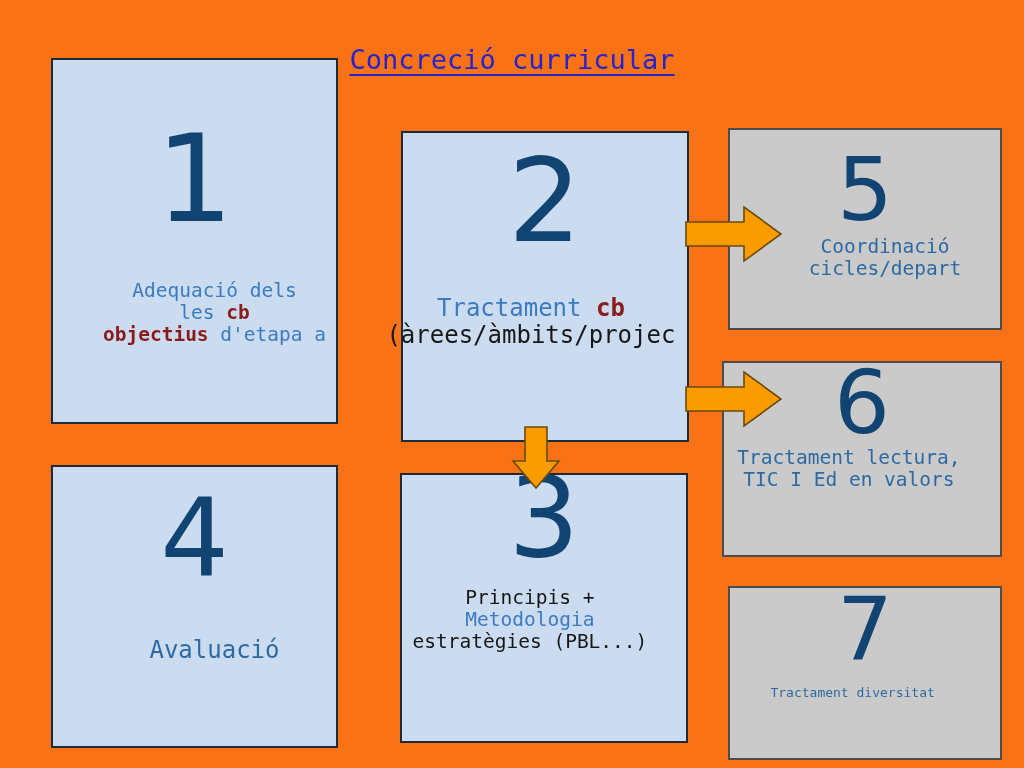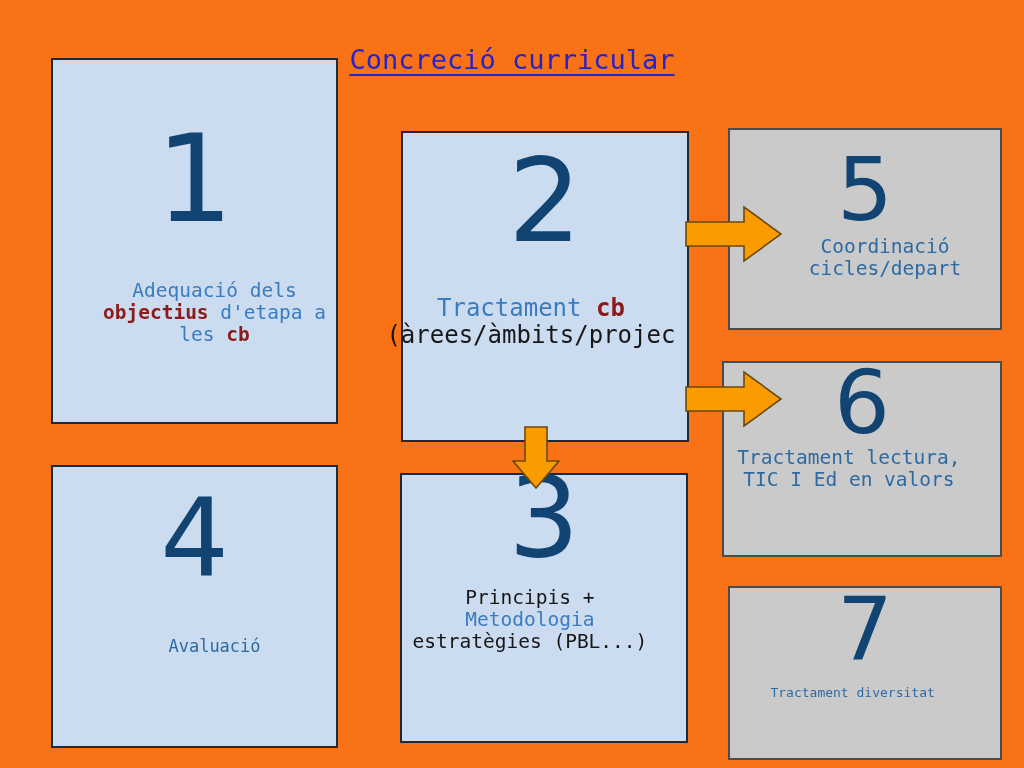--- a/index.html
+++ b/index.html
@@ -77,21 +77,21 @@
   #box2 { left: 401px; top: 131px; width: 288px; height: 311px; }
   #box2 .box-num  { font-size: 116px; margin-top: 10px; }
   #box2 .box-text { font-size: 24px; margin-top: 36px; }
 
   #box3 { left: 400px; top: 473px; width: 288px; height: 270px; }
   #box3 .box-num  { font-size: 112px; margin-top: -14px; }
   #box3 .box-text { font-size: 19.5px; margin-top: 14px; }
 
   #box4 { left: 51px;  top: 465px; width: 287px; height: 283px; }
   #box4 .box-num  { font-size: 108px; margin-top: 18px; }
-  #box4 .box-text { font-size: 17px; margin-top: 44px; }
+  #box4 .box-text { font-size: 24px; margin-top: 44px; }
 
   #box5 { left: 728px; top: 128px; width: 274px; height: 202px; }
   #box5 .box-num  { font-size: 88px; margin-top: 16px; }
   #box5 .box-text { font-size: 19.5px; margin-top: 2px; }
 
   #box6 { left: 722px; top: 361px; width: 280px; height: 196px; }
   #box6 .box-num  { font-size: 88px; margin-top: -4px; }
   #box6 .box-text { font-size: 19.5px; margin-top: 0px; }
 
   #box7 { left: 728px; top: 586px; width: 274px; height: 174px; }
@@ -117,21 +117,21 @@
 </style>
 </head>
 <body>
 
 <div id="canvas">
 
   <div id="title">Concreció curricular</div>
 
   <div class="box blue" id="box1">
     <div class="box-num">1</div>
-    <div class="box-text"><div><span class="t-blue">Adequació dels</span></div><div><span class="t-red">objectius</span><span class="t-blue"> d'etapa a</span></div><div><span class="t-blue">les </span><span class="t-red">cb</span></div></div>
+    <div class="box-text"><div><span class="t-blue">Adequació dels</span></div><div><span class="t-blue">les </span><span class="t-red">cb</span></div><div><span class="t-red">objectius</span><span class="t-blue"> d'etapa a</span></div></div>
   </div>
 
   <div class="box blue" id="box2">
     <div class="box-num">2</div>
     <div class="box-text overflow-wide"><div><span class="t-blue">Tractament </span><span class="t-red">cb</span></div><div><span class="t-black">(àrees/àmbits/projec</span></div></div>
   </div>
 
   <div class="box blue" id="box3">
     <div class="box-num">3</div>
     <div class="box-text overflow-wide"><div><span class="t-black">Principis +</span></div><div><span class="t-blue">Metodologia</span></div><div><span class="t-black">estratègies (PBL...)</span></div></div>

